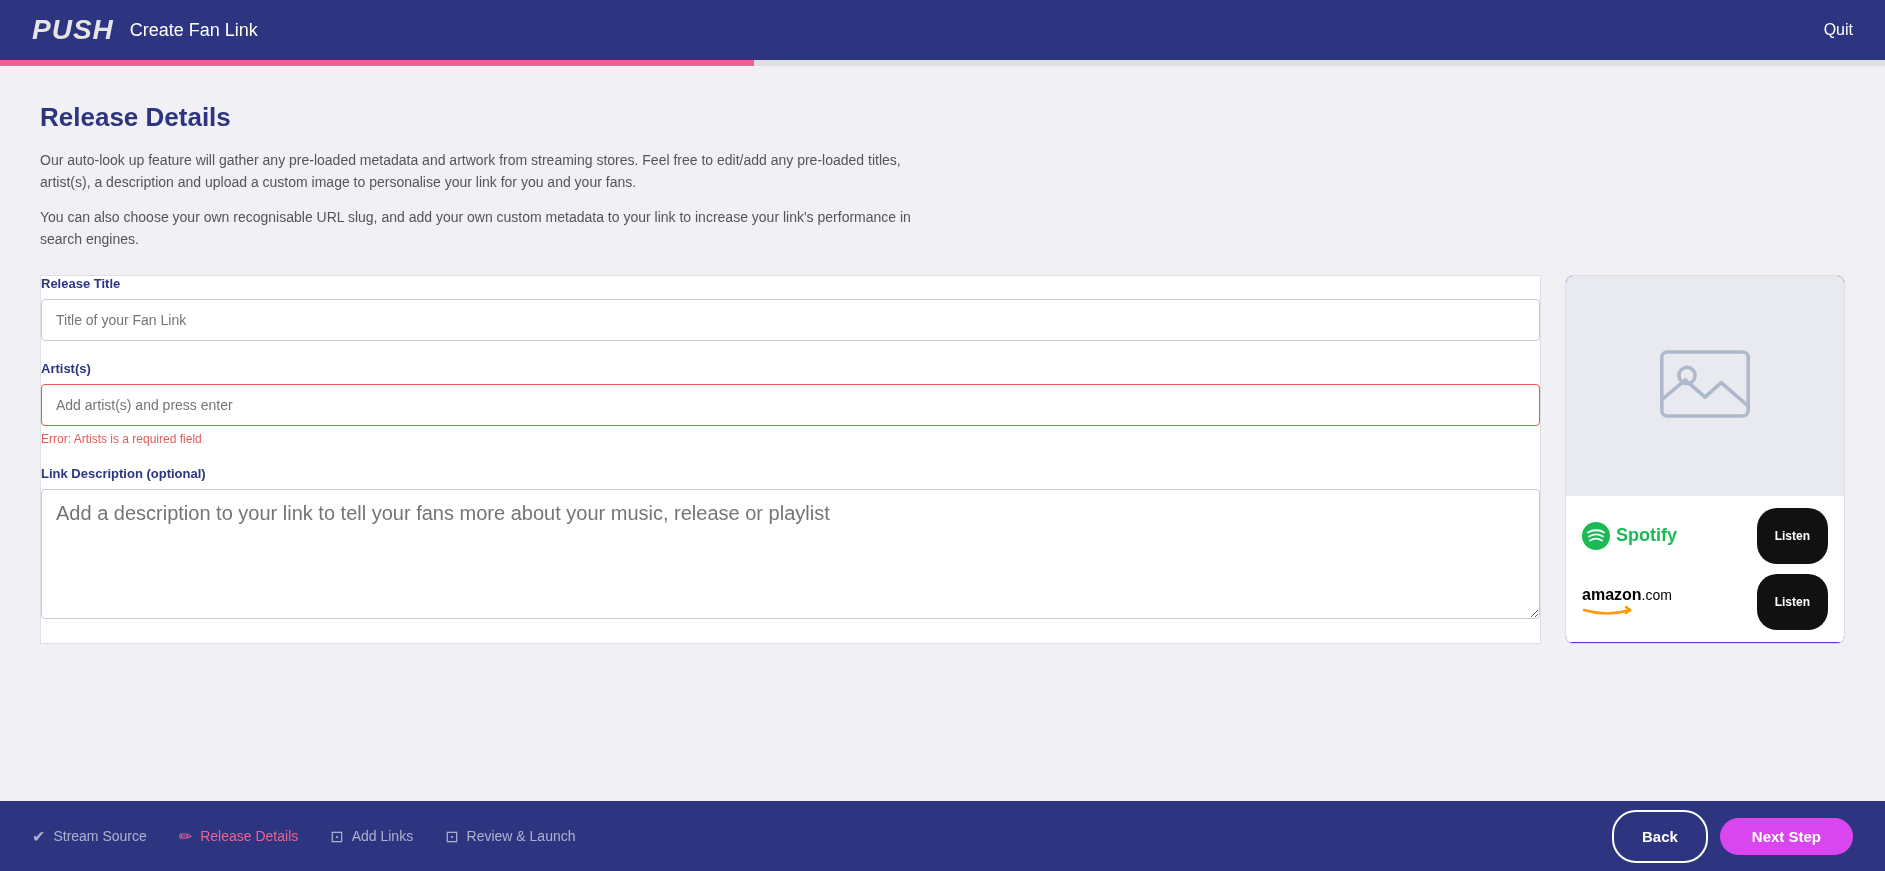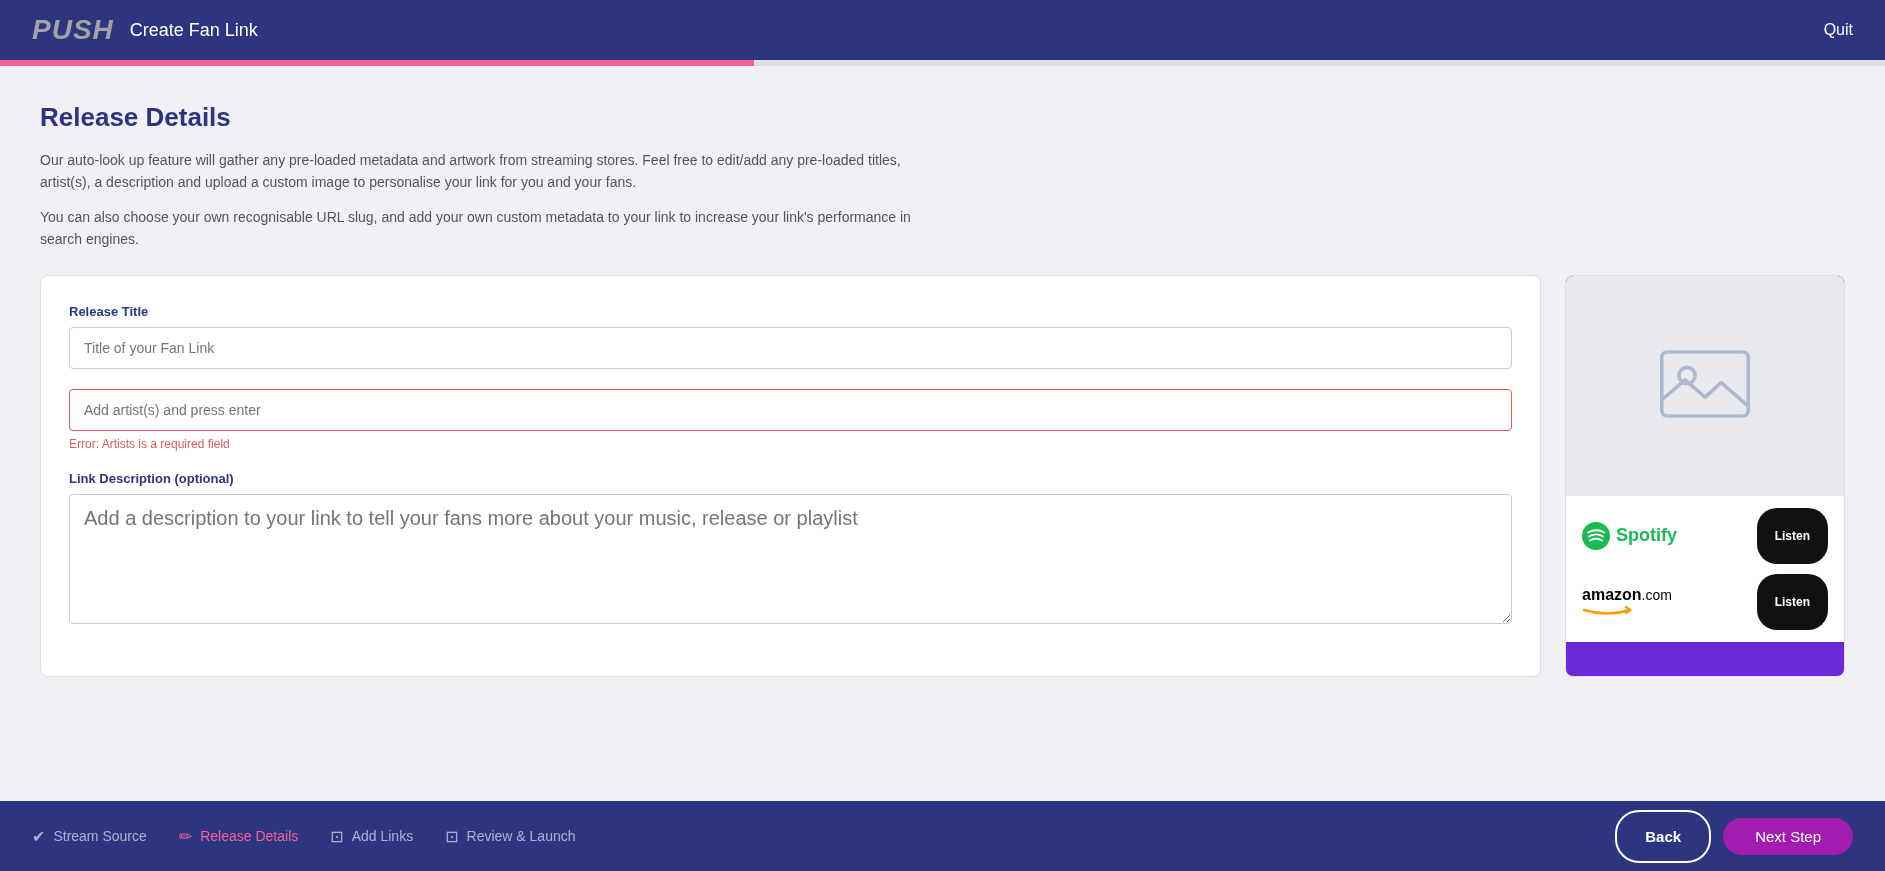--- a/index.html
+++ b/index.html
@@ -13,21 +13,21 @@
       align-items: center;
       justify-content: space-between;
       padding: 0 32px;
       height: 60px;
       flex-shrink: 0;
     }
     .header-left { display: flex; align-items: center; gap: 16px; }
     .logo-push {
       font-size: 28px;
       font-weight: 900;
-      color: #a3a3a3;
+      color: #e5e5e5;
       font-style: italic;
       letter-spacing: 1px;
     }
     .header-title {
       font-size: 18px;
       font-weight: 400;
       color: white;
     }
     .quit-btn {
       color: white;
@@ -75,22 +75,21 @@
     .content-grid {
       display: flex;
       gap: 24px;
       margin-top: 24px;
     }
 
     
     .form-panel {
       background: white;
       border: 1px solid #e0e0e0;
-      border-radius: 8px;
-      padding: 28px;
+      border-radius: 0;
       flex: 1;
       min-width: 0;
     }
 
     .form-group {
       margin-bottom: 20px;
     }
 
     .form-label {
       display: block;
@@ -251,27 +250,27 @@
       border: 2px solid white;
       color: white;
       border-radius: 24px;
       padding: 16px 28px;
       font-size: 15px;
       font-weight: 600;
       cursor: pointer;
     }
 
     .next-btn {
-      background: #a21caf;
+      background: #d946ef;
       border: none;
       color: white;
       border-radius: 24px;
       padding: 10px 32px;
       font-size: 15px;
-      font-weight: 400;
+      font-weight: 700;
       cursor: pointer;
     }
   </style>
 </head>
 <body>
 
 <header class="header">
   <div class="header-left">
     <span class="logo-push">PUSH</span>
     <span class="header-title">Create Fan Link</span>
@@ -290,20 +289,21 @@
 
   <div class="content-grid">
 
     <div class="form-panel">
       <div class="form-group">
         <label class="form-label">Release Title</label>
         <input class="form-input" type="text" placeholder="Title of your Fan Link" style="">
       </div>
 
       <div class="form-group">
+        <label class="form-label">Artist(s)</label>
         <input class="form-input error" type="text" placeholder="Add artist(s) and press enter" style="">
         <p class="error-text">Error: Artists is a required field</p>
       </div>
 
       <div class="form-group">
         <label class="form-label">Link Description (optional)</label>
         <textarea class="form-textarea" placeholder="Add a description to your link to tell your fans more about your music, release or playlist" style=""></textarea>
       </div>
     </div>
 

